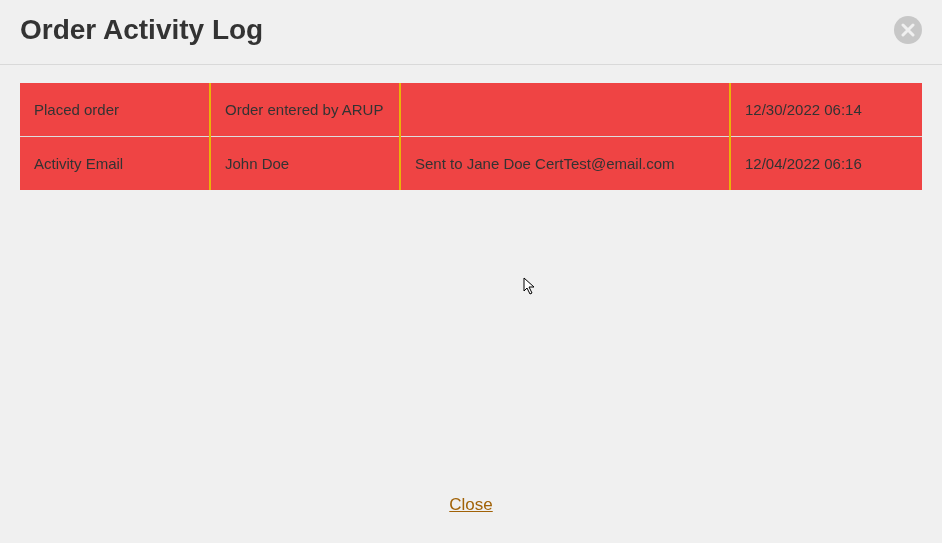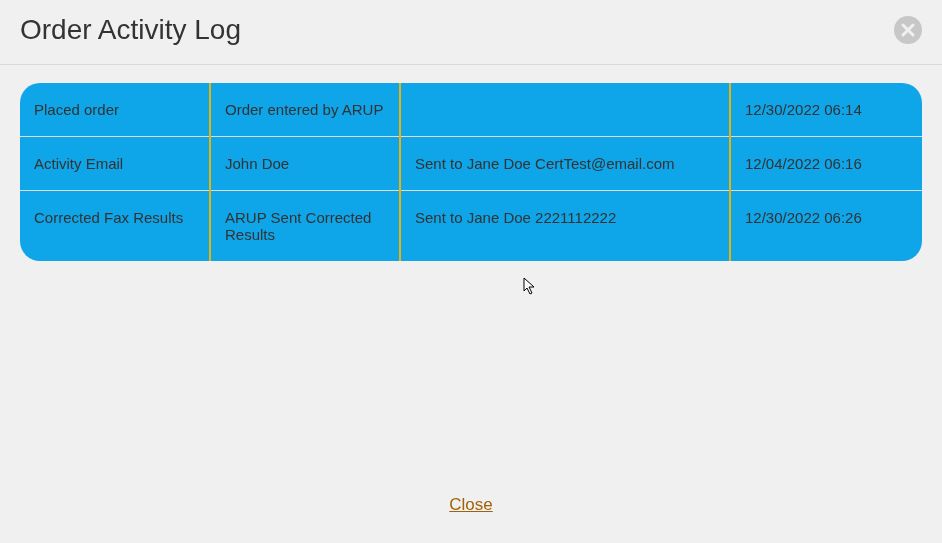--- a/index.html
+++ b/index.html
@@ -15,39 +15,38 @@
     .modal-header {
       padding: 14px 20px 18px 20px;
       border-bottom: 1px solid #d9d9d9;
       display: flex;
       align-items: center;
       justify-content: space-between;
       background: #f0f0f0;
     }
     .modal-title {
       font-size: 28px;
-      font-weight: 400;
+      font-weight: 700;
       color: #333;
     }
     .close-x {
       width: 28px;
       height: 28px;
       border-radius: 50%;
       background: #c7c7c7;
       display: flex;
       align-items: center;
       justify-content: center;
       cursor: pointer;
       color: #f0f0f0;
     }
     .close-x svg { width: 14px; height: 14px; }
     .table-wrap {
       margin: 18px 20px 0 20px;
-      background: #0ea5e9;
-      border-radius: 20px;
+      background: #ef4444;
     }
     table {
       width: 100%;
       border-collapse: collapse;
       table-layout: fixed;
     }
     col.c1 { width: 190px; }
     col.c2 { width: 190px; }
     col.c3 { width: 330px; }
     col.c4 { width: 192px; }
@@ -110,26 +109,20 @@
           <td>Order entered by ARUP</td>
           <td></td>
           <td>12/30/2022 06:14</td>
         </tr>
         <tr>
           <td>Activity Email</td>
           <td>John Doe</td>
           <td>Sent to Jane Doe CertTest@email.com</td>
           <td>12/04/2022 06:16</td>
         </tr>
-        <tr>
-          <td>Corrected Fax Results</td>
-          <td>ARUP Sent Corrected Results</td>
-          <td>Sent to Jane Doe 2221112222</td>
-          <td>12/30/2022 06:26</td>
-        </tr>
       </tbody>
     </table>
   </div>
 
   <div class="footer">
     <button class="close-link">Close</button>
   </div>
 
   <div class="cursor">
     <svg viewBox="0 0 14 18">

